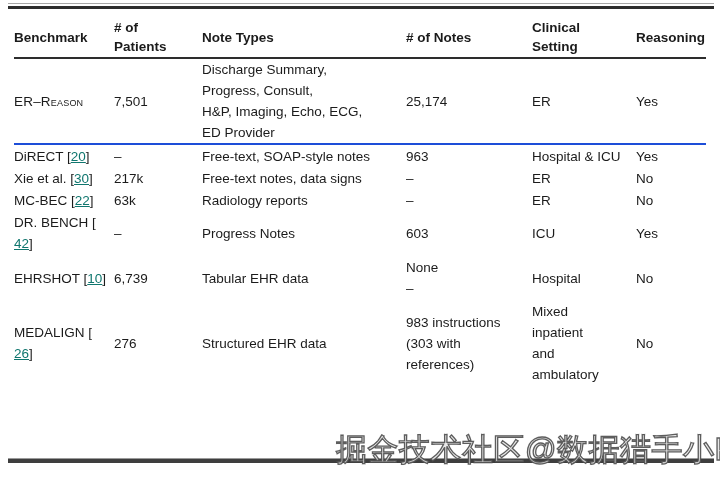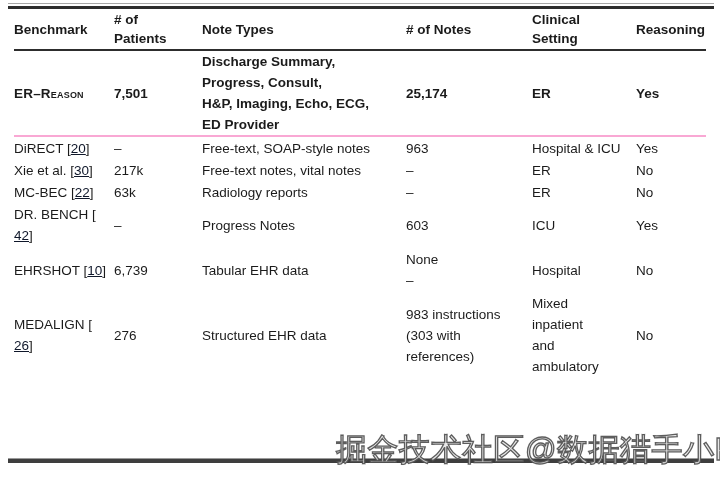--- a/index.html
+++ b/index.html
@@ -10,21 +10,21 @@
     color: #1b1b1b;
     position: relative;
     overflow: hidden;
   }
   .rule { position: absolute; left: 8px; width: 706px; }
   #rule-top-thin { top: 3px; height: 1px; background: #a8a8a8; }
   #rule-top      { top: 6px; height: 3px; background: #2d2d2d; }
   #rule-bottom   { top: 458px; height: 4px; background: #3e3e3e; border-top: 1px solid #9a9a9a; }
 
   table#bench {
-    position: absolute; top: 9px; left: 14px;
+    position: absolute; top: 17px; left: 14px;
     width: 692px;
     border-collapse: collapse; table-layout: fixed;
     font-size: 13.5px;
   }
   col.c1 { width: 100px; }
   col.c2 { width: 88px; }
   col.c3 { width: 204px; }
   col.c4 { width: 126px; }
   col.c5 { width: 104px; }
   col.c6 { width: 70px; }
@@ -39,31 +39,31 @@
     overflow: hidden;
   }
   thead th {
     height: 40px;
     border-bottom: 2px solid #2d2d2d;
     font-weight: bold;
     line-height: 19px;
   }
   tr.er td {
     height: 84px;
-    border-bottom: 2px solid #f9a8d4;
-    font-weight: bold;
+    border-bottom: 2px solid #1d4ed8;
+    font-weight: normal;
   }
   tr.h22 td { height: 22px; }
   tr.h44 td { height: 44px; }
   tr.h46 td { height: 46px; }
   tr.h78 td { height: 78px; }
 
   .sc { font-variant: small-caps; letter-spacing: 0.2px; }
   a.cite, span.cite {
-    color: #0f172a;
+    color: #0f766e;
     text-decoration: underline;
     cursor: pointer;
   }
   tr.er span.cite { text-decoration: none; }
 
   #watermark {
     position: absolute;
     left: 336px; top: 433px;
     font-size: 31px;
     line-height: 34px;
@@ -118,21 +118,21 @@
       <td><span>DiRECT [</span><span class="cite">20</span><span>]</span></td>
       <td>–</td>
       <td>Free-text, SOAP-style notes</td>
       <td>963</td>
       <td>Hospital &amp; ICU</td>
       <td>Yes</td>
     </tr>
     <tr class="h22">
       <td><span>Xie et al. [</span><span class="cite">30</span><span>]</span></td>
       <td>217k</td>
-      <td>Free-text notes, vital notes</td>
+      <td>Free-text notes, data signs</td>
       <td>–</td>
       <td>ER</td>
       <td>No</td>
     </tr>
     <tr class="h22">
       <td><span>MC-BEC [</span><span class="cite">22</span><span>]</span></td>
       <td>63k</td>
       <td>Radiology reports</td>
       <td>–</td>
       <td>ER</td>

